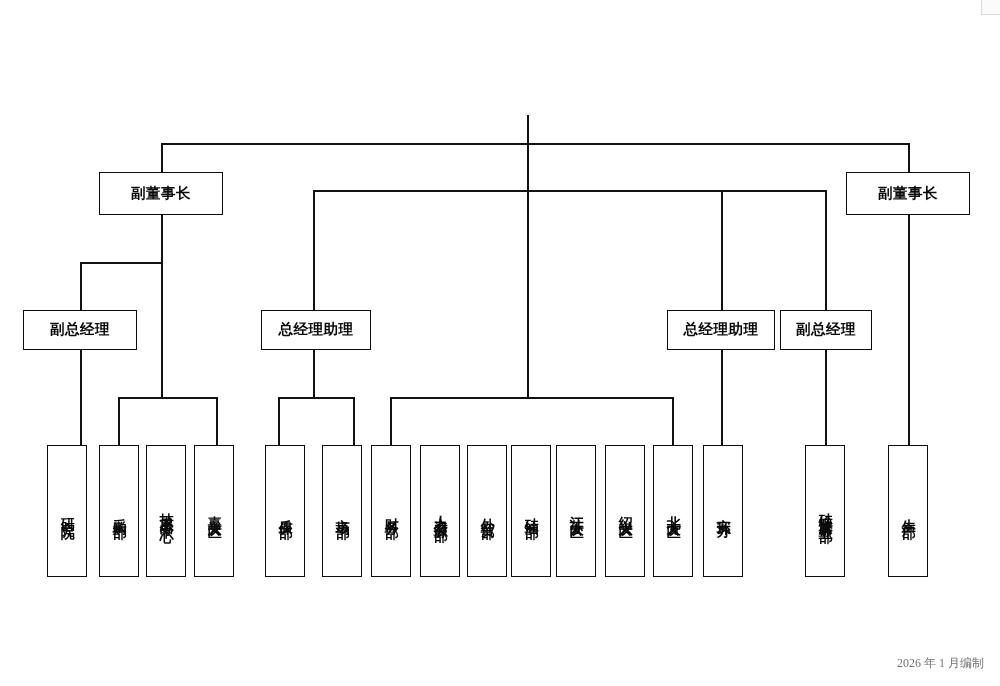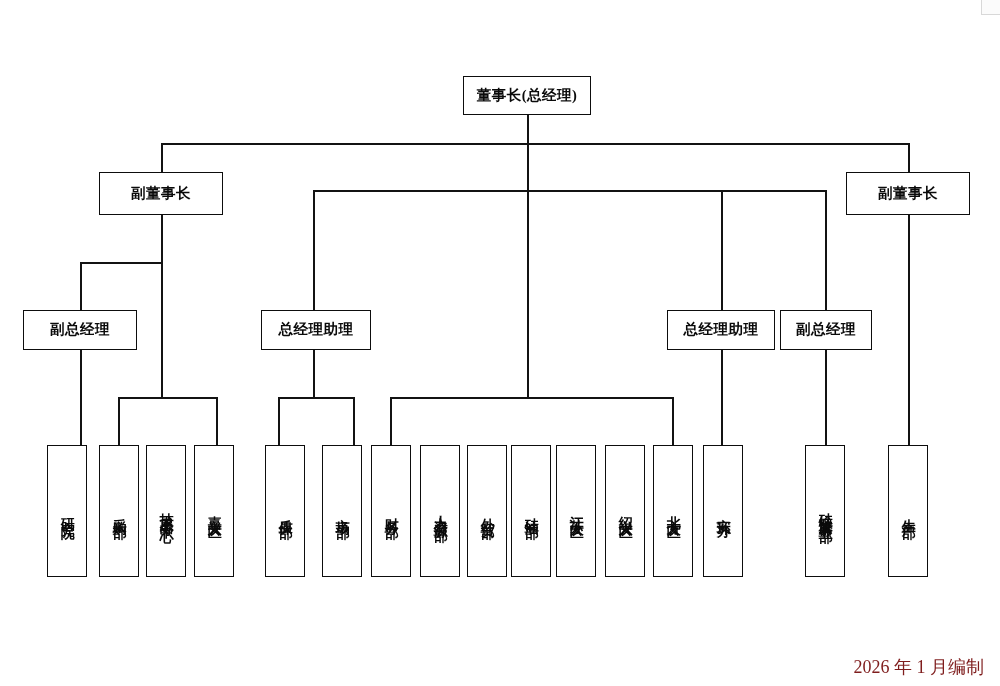--- a/index.html
+++ b/index.html
@@ -22,21 +22,21 @@
   .chart-title{
     position:absolute;left:0;top:20px;width:1000px;
     text-align:center;
     font-size:23px;font-weight:bold;letter-spacing:1px;
     color:#141414;
     font-family:"Liberation Serif","DejaVu Serif",serif;
   }
 
   .footer-note{
     position:absolute;right:16px;top:655px;
-    font-size:18px;color:#7f1d1d;
+    font-size:12px;color:#737373;
     font-family:"Liberation Serif","DejaVu Serif",serif;
   }
 
   
   .node{
     position:absolute;box-sizing:border-box;
     border:1.6px solid #0d0d0d;background:#ffffff;
     display:flex;align-items:center;justify-content:center;
     text-align:center;color:#0a0a0a;font-weight:bold;
     line-height:1.18;
@@ -96,21 +96,20 @@
   <div class="ln h" style="left:390px;top:397px;width:283px;"></div>
   <div class="ln v" style="left:390px;top:397px;height:48px;"></div>
   <div class="ln v" style="left:672px;top:397px;height:48px;"></div>
 
   <div class="ln v" style="left:721px;top:350px;height:95px;"></div>
 
   <div class="ln v" style="left:825px;top:350px;height:95px;"></div>
 
   <div class="ln v" style="left:908px;top:215px;height:230px;"></div>
 
-  <div class="node h" style="left:463px;top:76px;width:128px;height:39px;">董事长(总经理)</div>
 
   <div class="node h" style="left:99px;top:172px;width:124px;height:43px;">副董事长</div>
 
   <div class="node h" style="left:846px;top:172px;width:124px;height:43px;">副董事长</div>
 
   <div class="node h" style="left:23px;top:310px;width:114px;height:40px;">副总经理</div>
 
   <div class="node h" style="left:261px;top:310px;width:110px;height:40px;">总经理助理</div>
 
   <div class="node h" style="left:667px;top:310px;width:108px;height:40px;">总经理助理</div>

